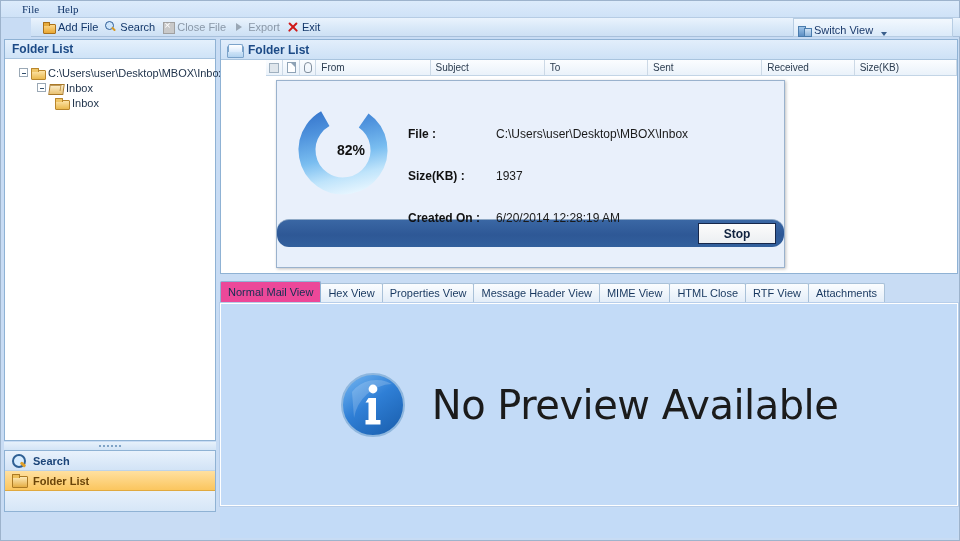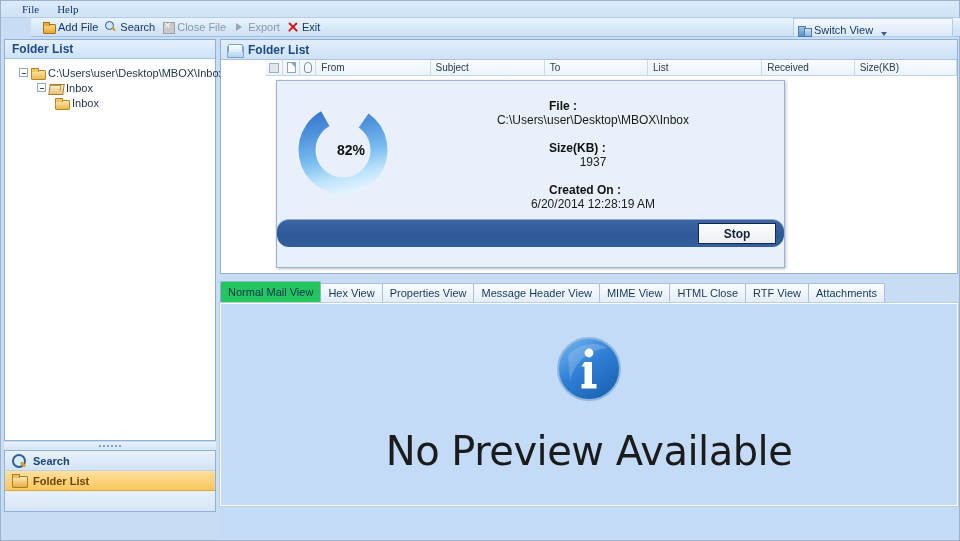--- a/index.html
+++ b/index.html
@@ -389,21 +389,21 @@
   #donut .pctlabel {
     position: absolute; left: 8px; top: 0;
     width: 96px; height: 96px;
     display: flex; align-items: center; justify-content: center;
     font-size: 14px; font-weight: bold; color: #111;
   }
   #fields {
     position: absolute; left: 131px; top: 18px;
     width: 370px;
   }
-  .frow { display: flex; align-items: center; height: 42px; flex-direction: column; }
+  .frow { display: flex; align-items: flex-end; height: 42px; }
   .flabel {
     width: 88px; font-weight: bold; font-size: 12px; color: #111;
     white-space: nowrap;
   }
   .fvalue { font-size: 12px; color: #1a1a1a; white-space: nowrap; }
   #dlg-foot {
     height: 28px;
     background: linear-gradient(to bottom,#3a67a4 0%,#2e5896 55%,#32609d 100%);
     border-top: 1px solid #8fa9c6;
     display: flex; align-items: center; justify-content: flex-end;
@@ -434,38 +434,37 @@
     background: linear-gradient(to bottom,#fbfdff 0%,#e3edf8 100%);
     border: 1px solid #a9c1d8;
     border-bottom: none;
     margin-right: -1px;
     border-radius: 2px 2px 0 0;
     cursor: default;
     white-space: nowrap;
   }
   .tab.active {
     height: 21px;
-    background: #22c55e;
+    background: #ec4899;
     border-color: #8fb2d4;
     font-weight: normal;
     color: #123053;
     z-index: 2;
     text-align: right;
   }
 
   
   #preview {
     position: absolute; left: 219px; top: 302px;
     width: 738px; height: 203px;
     background: #c3dbf7;
     border: 1px solid #ffffff;
     outline: 1px solid #b7ceea;
     display: flex; align-items: center; justify-content: center;
     gap: 26px;
-    flex-direction: column;
   }
   #info-icon {
     width: 66px; height: 66px; position: relative; flex: 0 0 auto;
   }
   #nopreview-text {
     font-size: 40px;
     color: #1b1b1b;
     font-family: "DejaVu Sans", sans-serif;
     letter-spacing: -.5px;
     white-space: nowrap;
@@ -571,21 +570,21 @@
       </div>
       <div class="col ic">
         <span class="pagi"></span>
       </div>
       <div class="col ic">
         <span class="clip"></span>
       </div>
       <div class="col" style="width:125px">From</div>
       <div class="col" style="width:125px">Subject</div>
       <div class="col" style="width:113px">To</div>
-      <div class="col" style="width:125px">List</div>
+      <div class="col" style="width:125px">Sent</div>
       <div class="col" style="width:101px">Received</div>
       <div class="col" style="width:112px">Size(KB)</div>
     </div>
     <div id="rp-body"></div>
   </div>
 
   <div id="dialog">
     <div id="dlg-body">
 
       <div id="donut">

